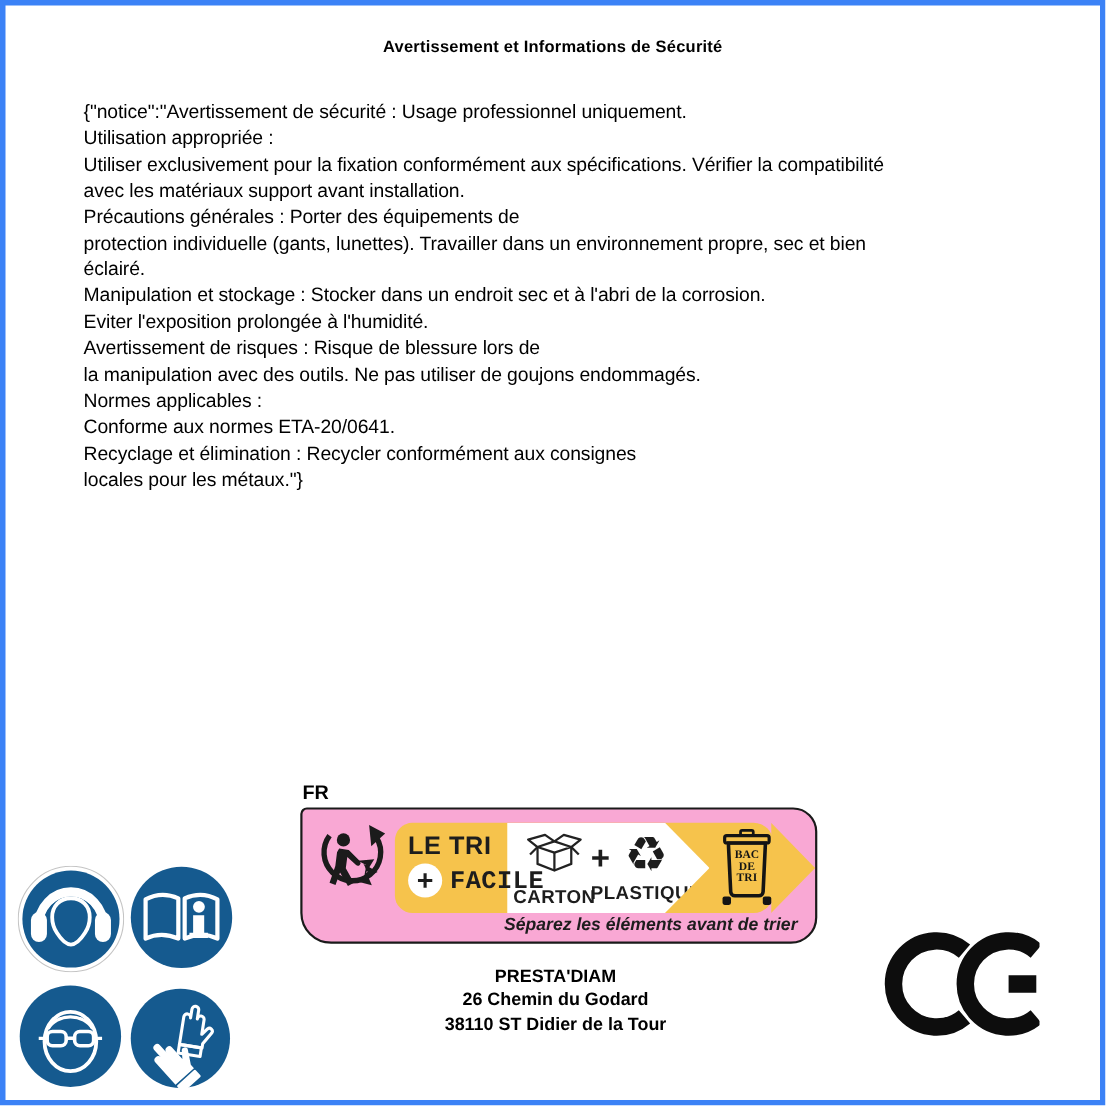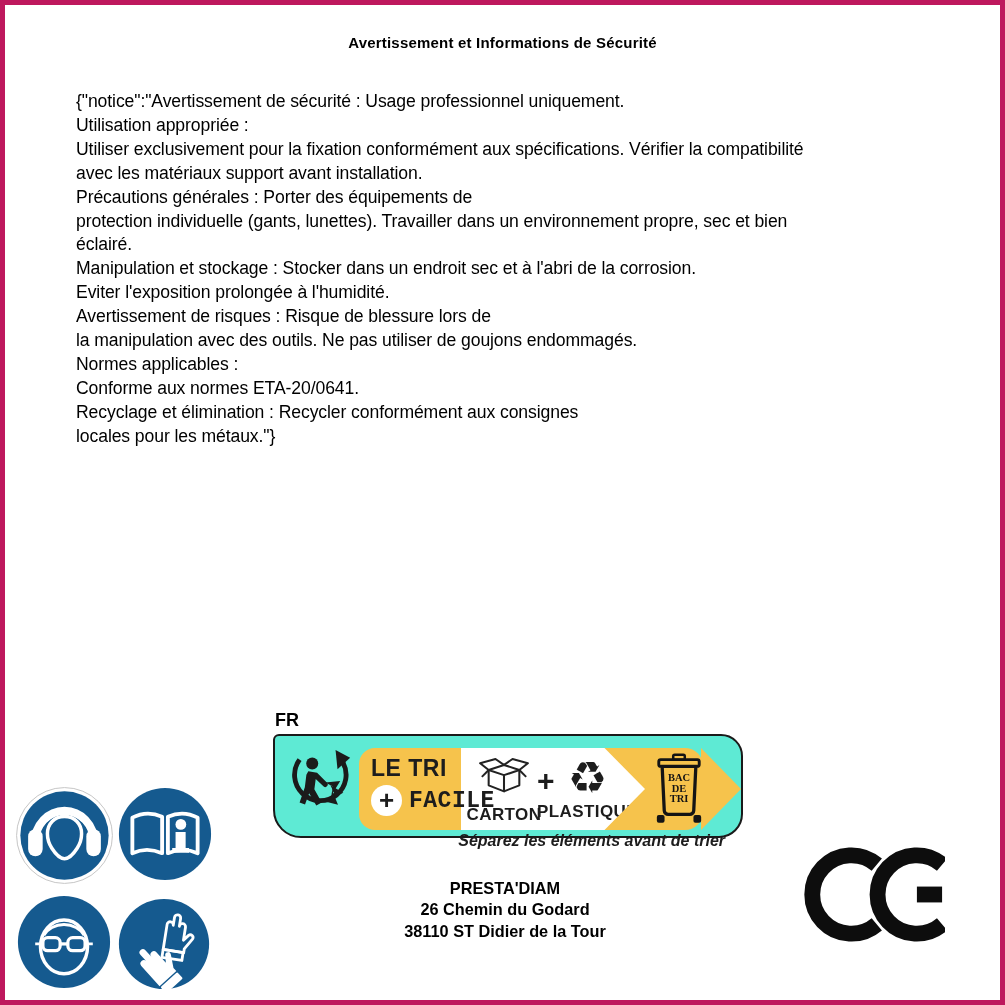--- a/index.html
+++ b/index.html
@@ -1,43 +1,43 @@
 <!DOCTYPE html>
 <html><head>
 <meta charset="utf-8">
 <style>
   html,body{margin:0;padding:0;background:#ffffff;}
   .page{
     position:relative;
     width:1005px;height:1005px;
     box-sizing:border-box;
-    border:5px solid #be185d;
+    border:5px solid #3b82f6;
     background:#ffffff;
     font-family:"Liberation Sans", sans-serif;
     color:#000;
     overflow:hidden;
   }
   .title{
     position:absolute;left:0;top:29px;width:100%;
     text-align:center;font-size:15px;font-weight:bold;letter-spacing:.2px;
   }
   .notice{
     position:absolute;left:71px;top:85px;
     font-size:17.6px;line-height:23.9px;
     white-space:pre;letter-spacing:-0.1px;
   }
   
   .picto{position:absolute;}
   .picto svg{display:block;}
   
   .fr-label{position:absolute;left:270px;top:705px;font-size:18px;font-weight:bold;}
   .label-box{
-    position:absolute;left:268px;top:729px;width:470px;height:104px;
+    position:absolute;left:268px;top:729px;width:470px;height:124px;
     box-sizing:border-box;border:2px solid #1a1a1a;
-    border-radius:6px 22px 24px 28px;background:#5eead4;
+    border-radius:6px 22px 24px 28px;background:#f9a8d4;
   }
   .triman{position:absolute;left:10px;top:12px;}
   .band{position:absolute;left:84px;top:12px;width:382px;height:82px;}
   .band-yellow{position:absolute;left:0;top:0;width:344px;height:82px;
     background:var(--yellow);border-radius:16px 18px 18px 16px;}
   .band-tip{position:absolute;left:342px;top:0;width:40px;height:82px;
     background:var(--yellow);clip-path:polygon(0 0,100% 50%,0 100%);}
   .headline{position:absolute;left:12px;top:7px;z-index:2;color:#1d1d1d;}
   .headline-top{font-size:23px;font-weight:bold;letter-spacing:.5px;}
   .headline-row{display:flex;align-items:center;margin-top:3px;}

